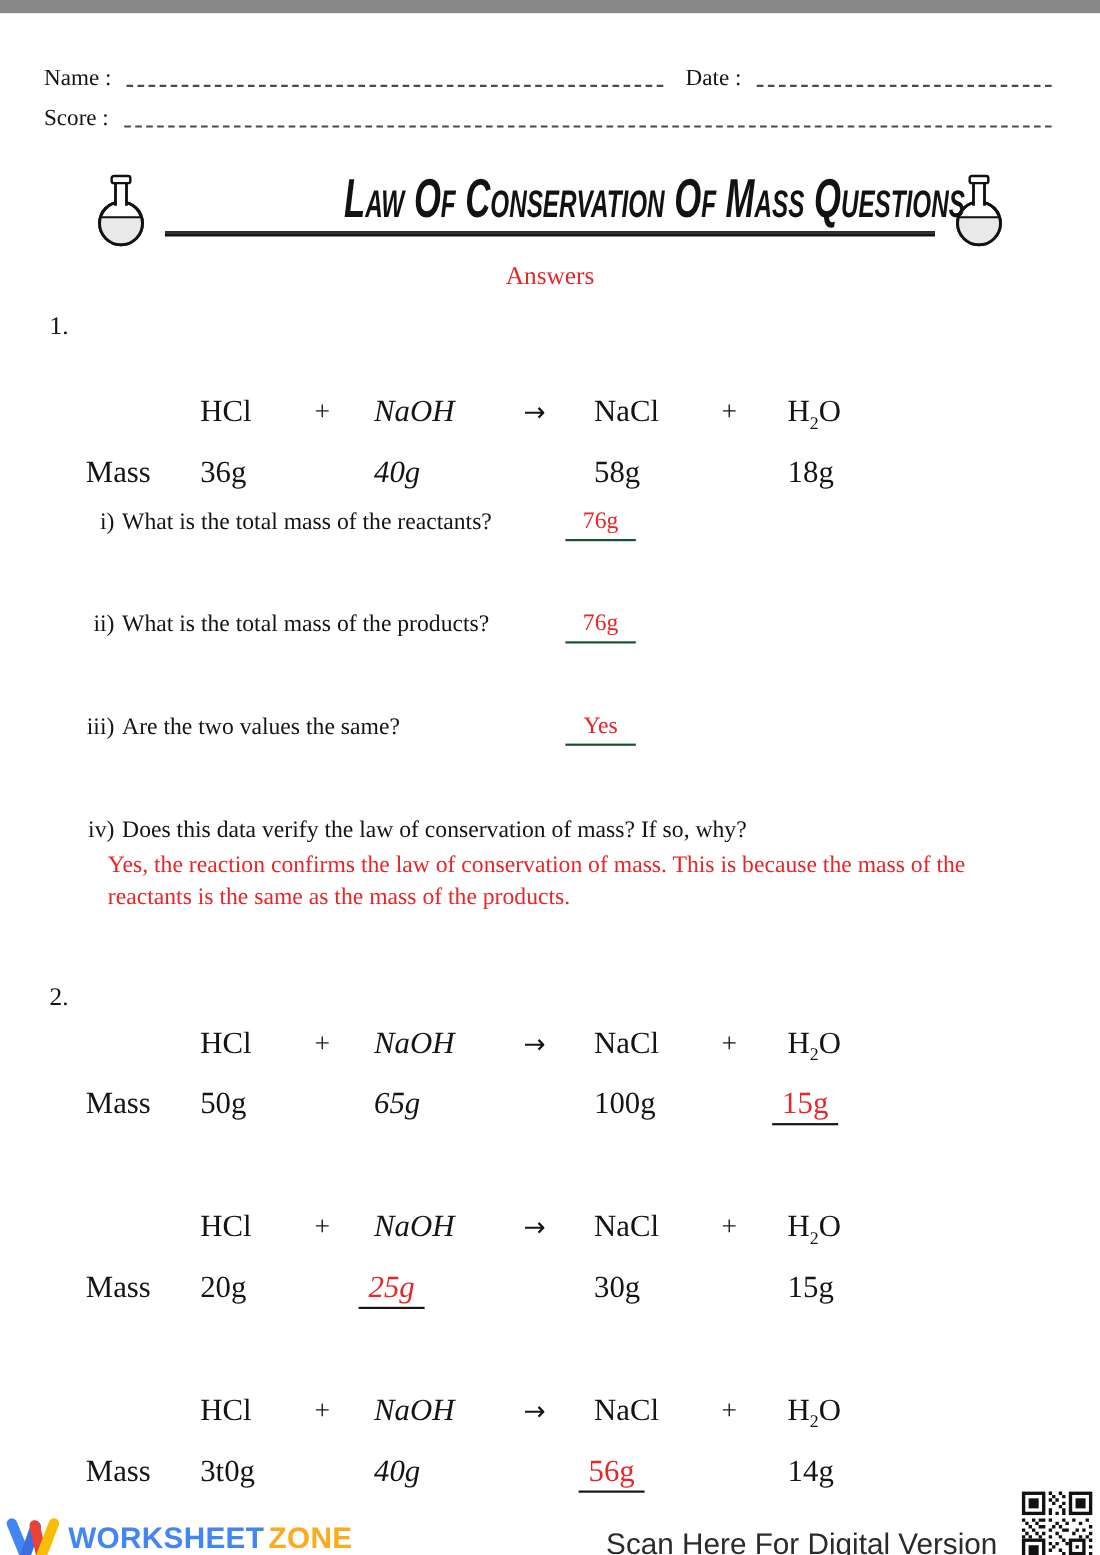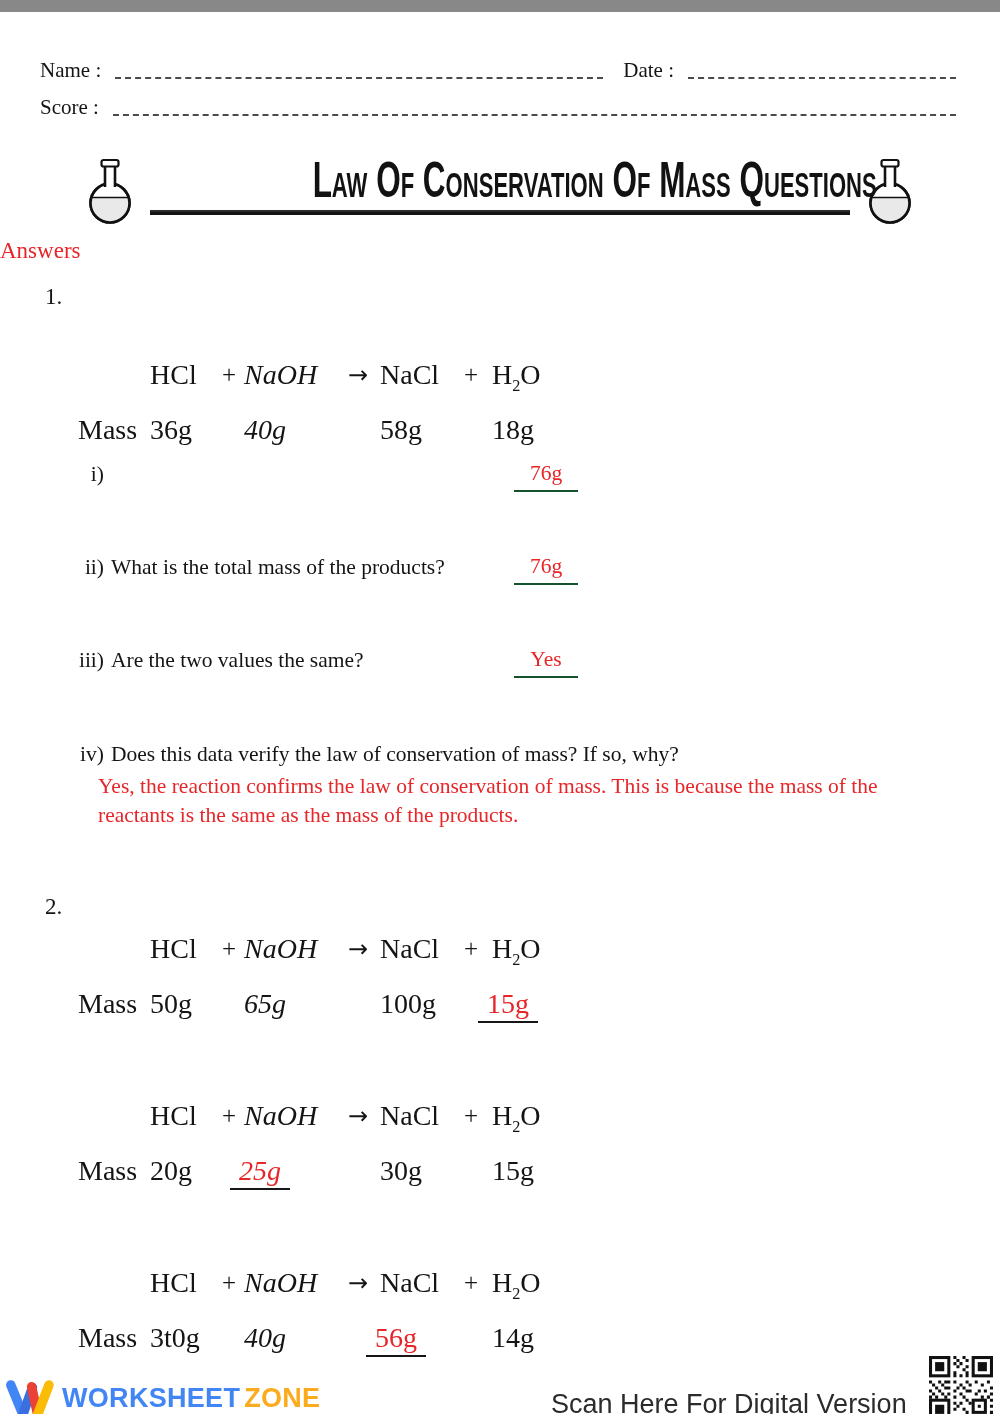--- a/index.html
+++ b/index.html
@@ -18,34 +18,34 @@
   
   .hdr-row{position:absolute;left:40px;right:44px;display:flex;align-items:flex-end;font-size:21px;}
   .hdr-row.r1{top:46px;}
   .hdr-row.r2{top:83px;}
   .dash{border-bottom:2px dashed #4a4a4a;height:14px;margin:0 0 4px 14px;}
   .dash.grow{flex:1;}
   .dash.date{width:268px;}
   .hdr-row .datelab{margin-left:20px;}
   
   .title-wrap{position:absolute;top:144px;left:0;right:0;display:flex;justify-content:center;align-items:flex-start;gap:12px;}
-  .title-center{width:706px;text-align:left;}
+  .title-center{width:706px;text-align:left;font-style:italic;}
   .title-text{
     font-family:"Liberation Sans","DejaVu Sans",sans-serif;
     font-weight:700;font-variant:small-caps;font-size:50px;line-height:48px;
     white-space:nowrap;width:fit-content;margin:0 auto;
     transform:scaleX(0.63);transform-origin:center;color:#121212;letter-spacing:0px;
   }
   .title-rule{width:700px;margin:6px auto 0;height:5px;border-top:2px solid #2c2c2c;border-bottom:3px solid #141414;}
   .flask{flex:0 0 auto;margin-top:2px;}
-  .answers{position:absolute;top:226px;left:0;width:100%;text-align:left;font-size:23px;color:var(--red);}
+  .answers{position:absolute;top:226px;left:0;width:100%;text-align:center;font-size:23px;color:var(--red);}
   
   .secnum{position:absolute;left:45px;font-size:23px;}
   
-  .eq-row{position:absolute;left:78px;display:flex;font-size:28px;line-height:32px;}
+  .eq-row{position:absolute;left:78px;display:flex;font-size:28px;line-height:32px;gap:32px;}
   .eq-row .cl{width:72px;}
   .eq-row .c1{width:64px;}
   .eq-row .op{width:30px;text-align:center;font-size:25px;}
   .eq-row .c2{width:92px;font-style:italic;}
   .eq-row .ar{width:44px;text-align:center;font-size:24px;font-family:"DejaVu Sans",sans-serif;}
   .eq-row .c3{width:76px;}
   .eq-row .c4{width:90px;padding-left:6px;}
   sub{font-size:0.58em;}
   .mass-ans{display:inline-block;color:var(--red);border-bottom:2px solid #161616;min-width:60px;margin-left:-14px;text-align:center;padding-bottom:1px;}
   
@@ -130,20 +130,21 @@
     <span class="op"></span>
     <span class="c2">40g</span>
     <span class="ar"></span>
     <span class="c3">58g</span>
     <span class="op"></span>
     <span class="c4">18g</span>
   </div>
 
   <div class="q-row" style="top:450px">
     <span class="qn">i)</span>
+    <span class="qt">What is the total mass of the reactants?</span>
   </div>
   <div class="blank-answer" style="top:449px">76g</div>
 
   <div class="q-row" style="top:543px">
     <span class="qn">ii)</span>
     <span class="qt">What is the total mass of the products?</span>
   </div>
   <div class="blank-answer" style="top:542px">76g</div>
 
   <div class="q-row" style="top:636px">

